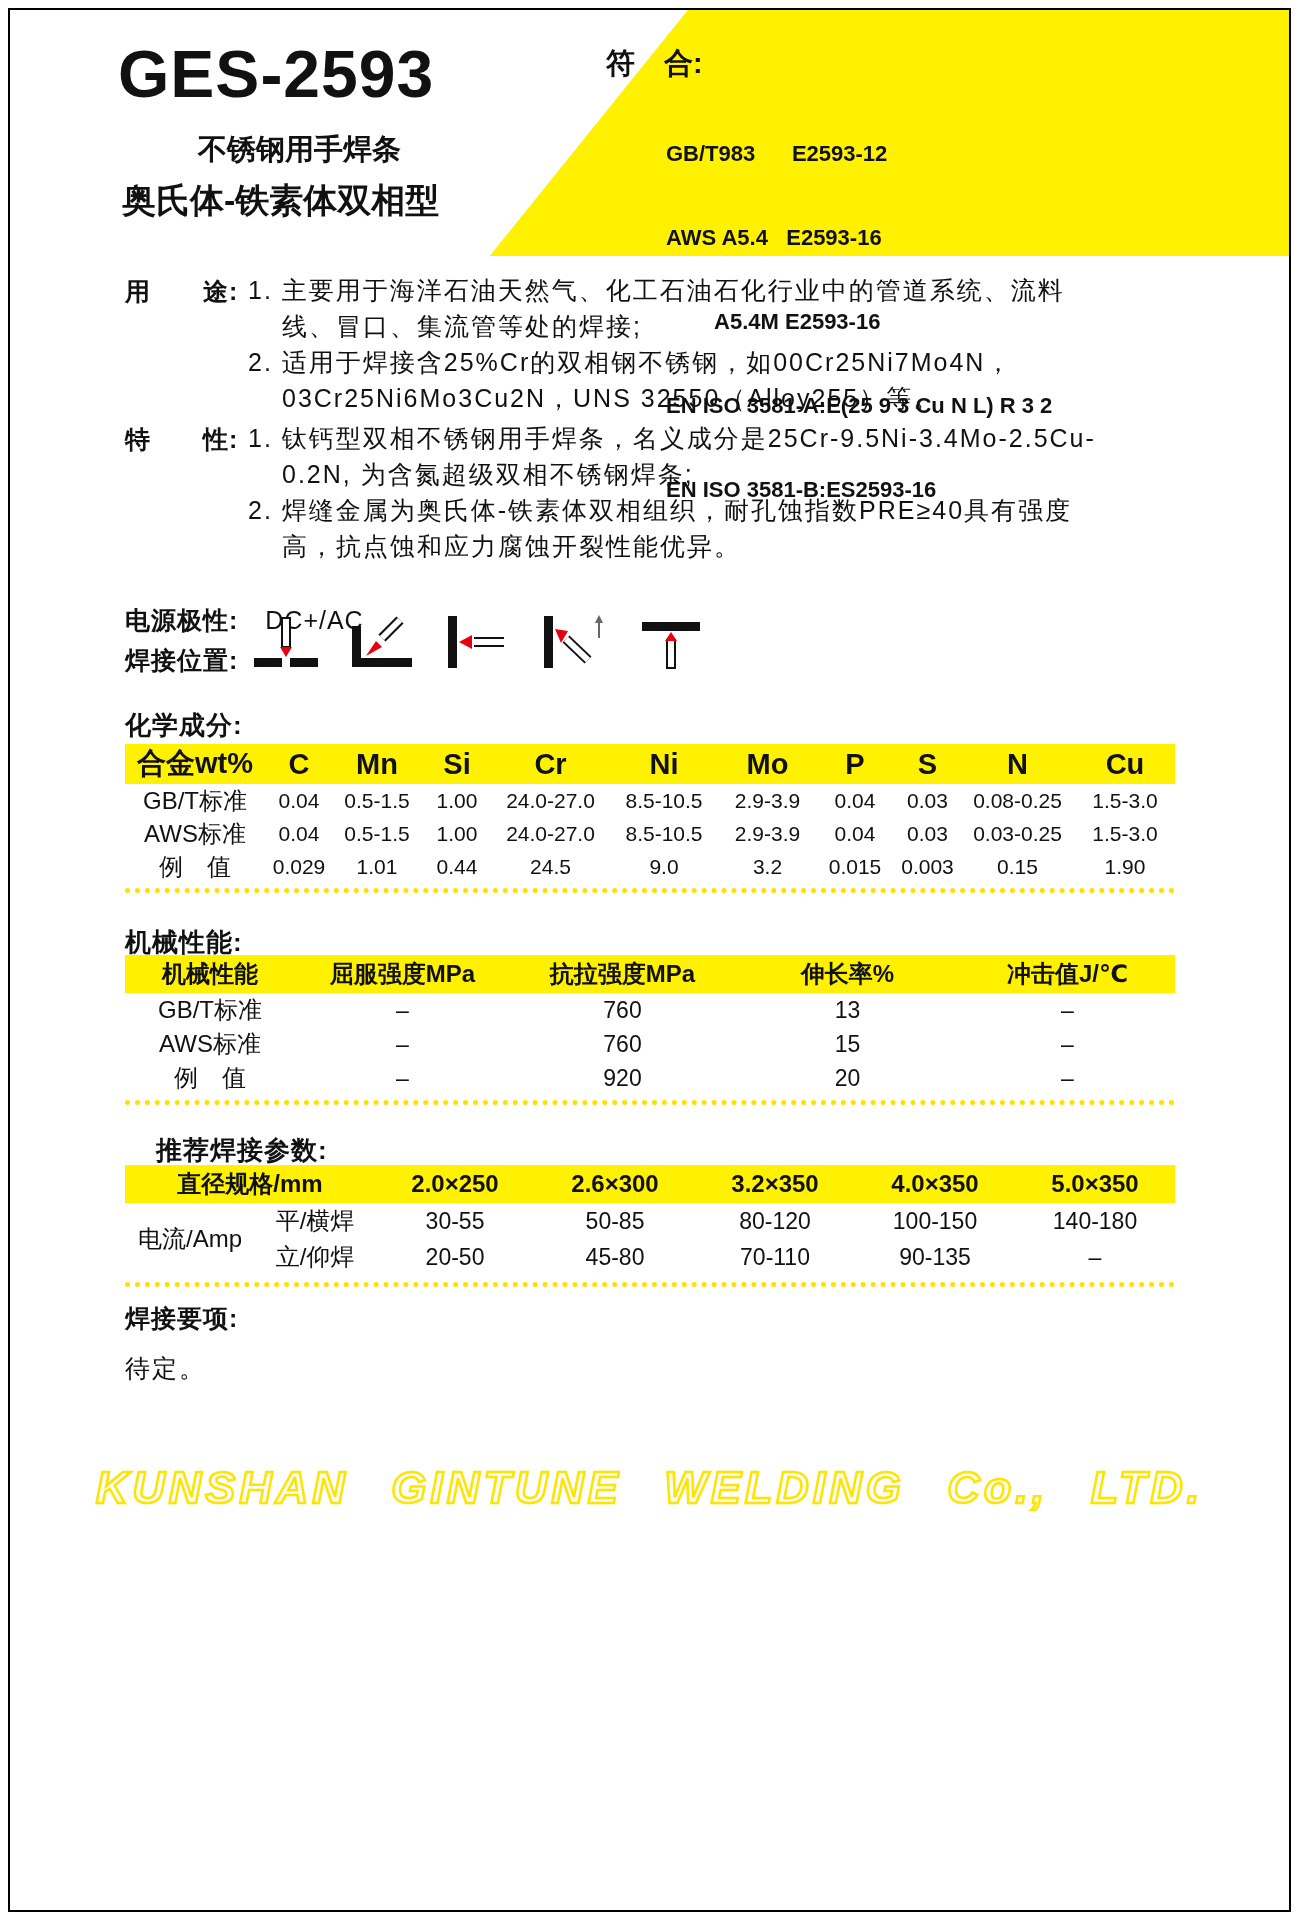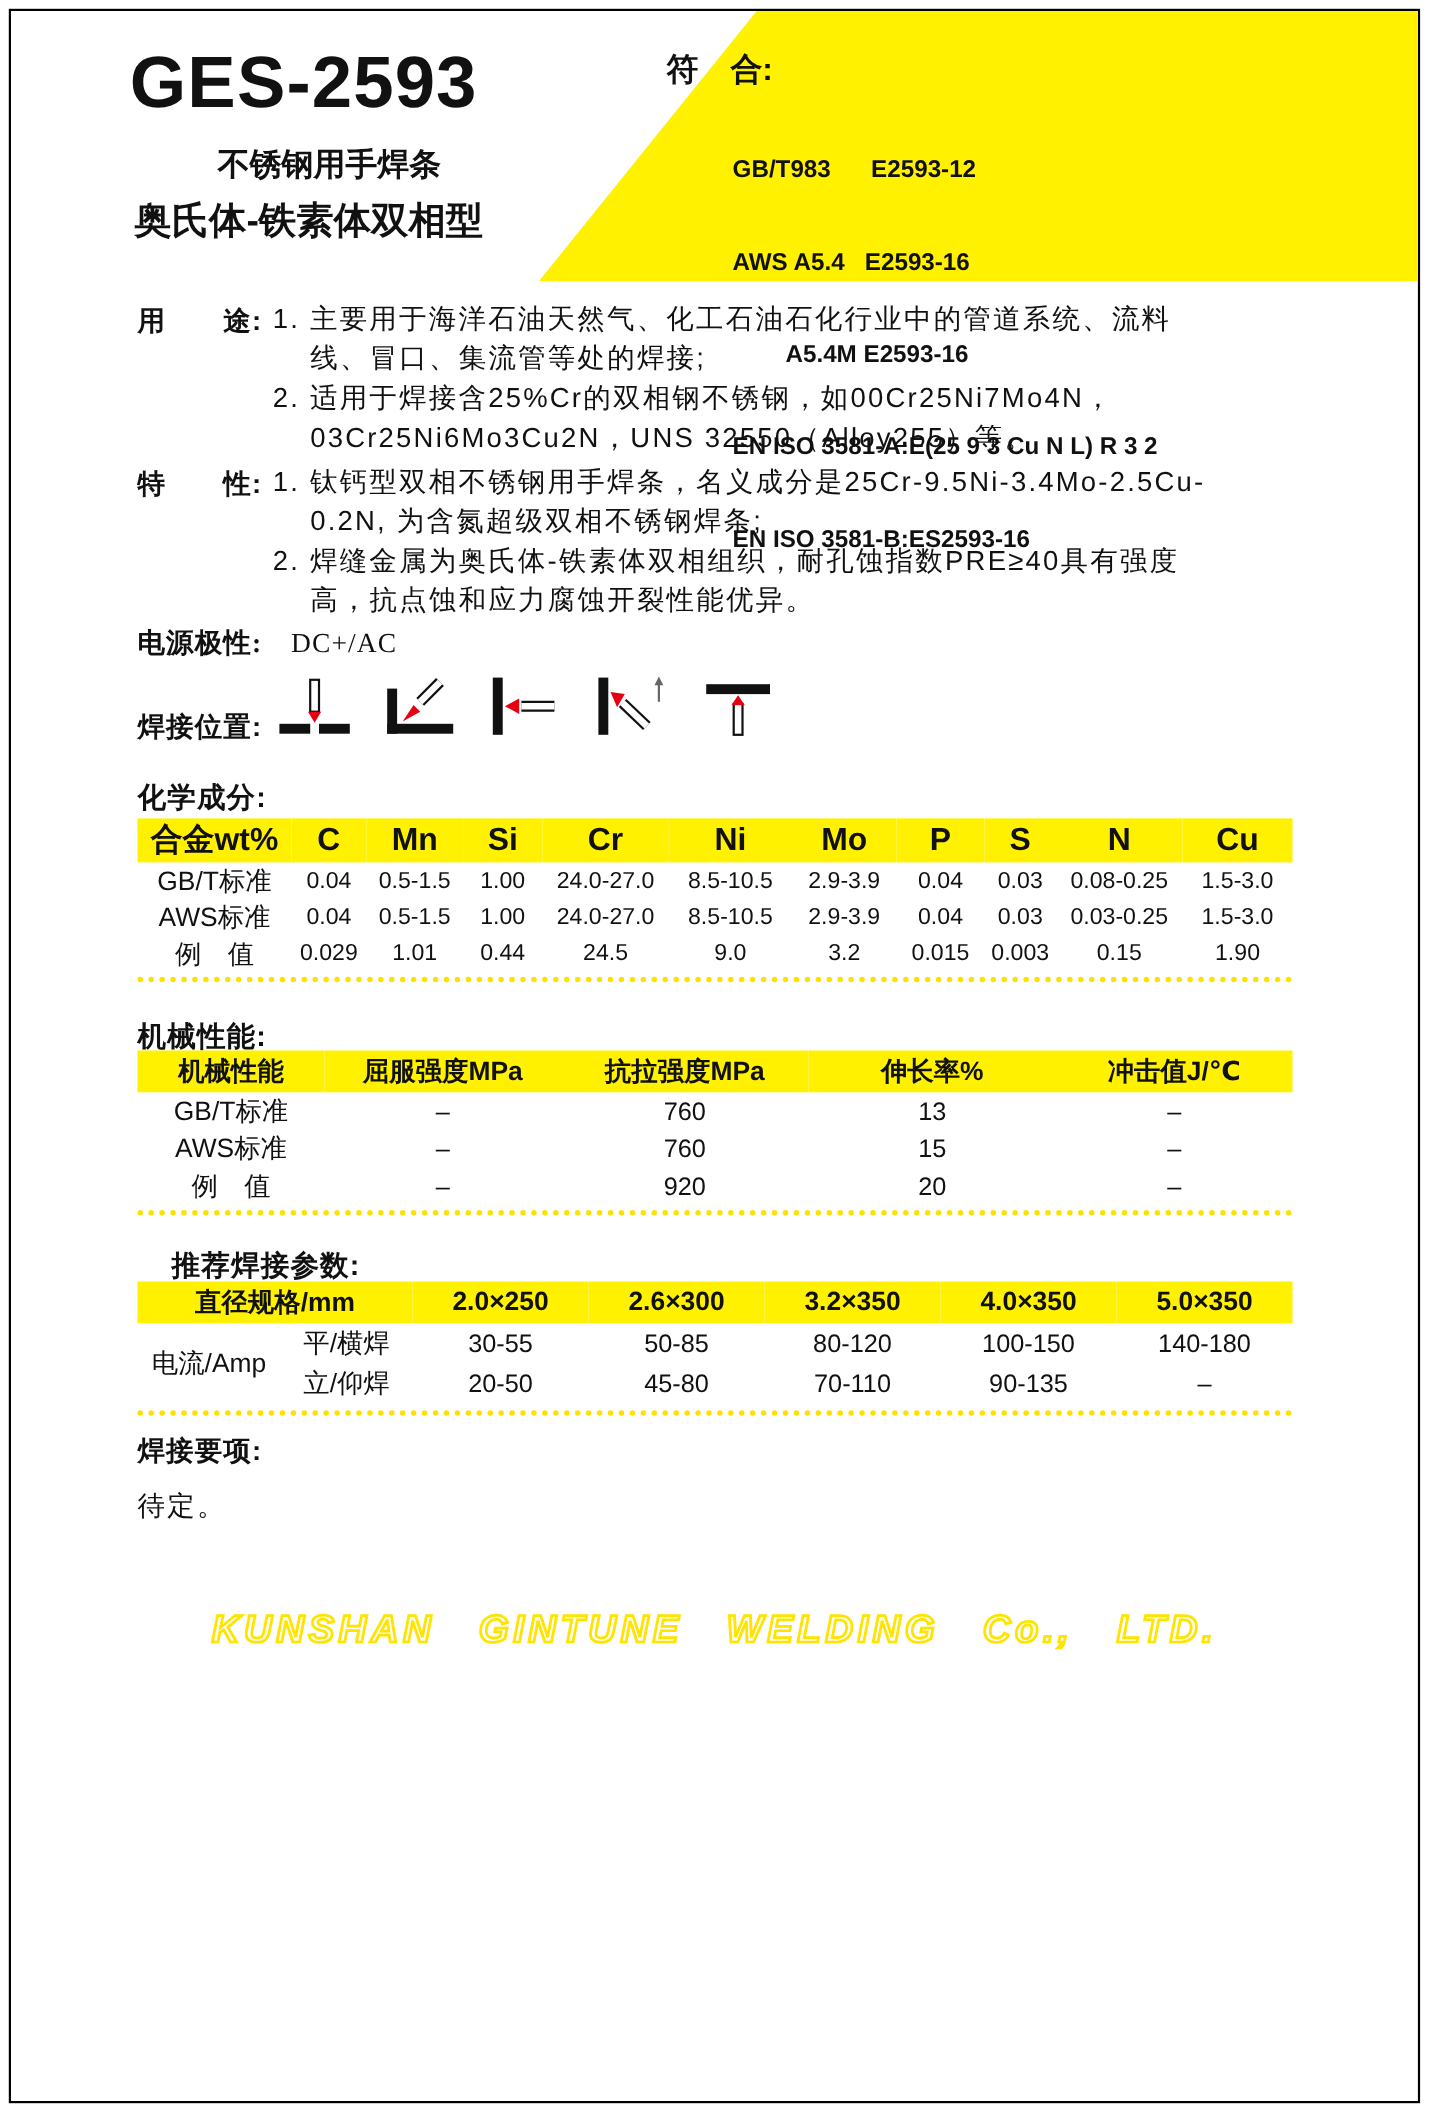--- a/index.html
+++ b/index.html
@@ -25,21 +25,21 @@
   .std-line { white-space: pre; }
 
   .sec { position: absolute; left: 125px; }
   .sec-label { font-size: 25px; font-weight: bold; letter-spacing: 1px; }
   .sec .abs-label { position: absolute; left: 0; top: 3px; }
   .sec-content { margin-left: 123px; width: 850px; font-size: 25px; letter-spacing: 2px; line-height: 36px; }
   .hang { padding-left: 34px; text-indent: -34px; }
   .usage { top: 272px; width: 1060px; }
   .chars { top: 420px; width: 1060px; }
 
-  .power { top: 568px; font-size: 25px; font-family: Liberation Serif, serif; }
+  .power { top: 604px; font-size: 25px; }
   .power-value { margin-left: 20px; font-size: 25px; letter-spacing: 1px; }
 
   .positions { top: 612px; height: 84px; width: 1060px; }
   .positions .abs-label { top: 32px; }
   .pos-icons { margin-left: 123px; display: flex; gap: 18px; align-items: flex-end; }
   .pos-icon { display: inline-block; width: 78px; height: 64px; }
   .pos-icon svg { width: 78px; height: 64px; display: block; }
 
   .tbl-title { position: absolute; left: 125px; font-size: 26px; font-weight: bold; letter-spacing: 1px; }
   .chem-title { top: 708px; }
@@ -64,21 +64,21 @@
   .dotted { position: absolute; left: 125px; width: 1050px; height: 0; border-top: 5px dotted #FFE000; }
   .d1 { top: 888px; }
   .d2 { top: 1100px; }
   .d3 { top: 1282px; }
 
   .notes-label { position: absolute; left: 125px; top: 1302px; font-size: 25px; font-weight: bold; letter-spacing: 1px; }
   .notes-value { position: absolute; left: 125px; top: 1352px; font-size: 25px; letter-spacing: 2px; }
 
   .footer {
     position: absolute; left: 0; right: 0; top: 1462px; text-align: center;
-    font-size: 35px; font-weight: bold; font-style: italic;
+    font-size: 45px; font-weight: bold; font-style: italic;
     letter-spacing: 4px; word-spacing: 26px;
     color: #15803d;
     -webkit-text-stroke: 2.5px #FFE400;
     -webkit-text-fill-color: #ffffff;
   }
 </style>
 </head>
 <body>
 
 <div class="page">

